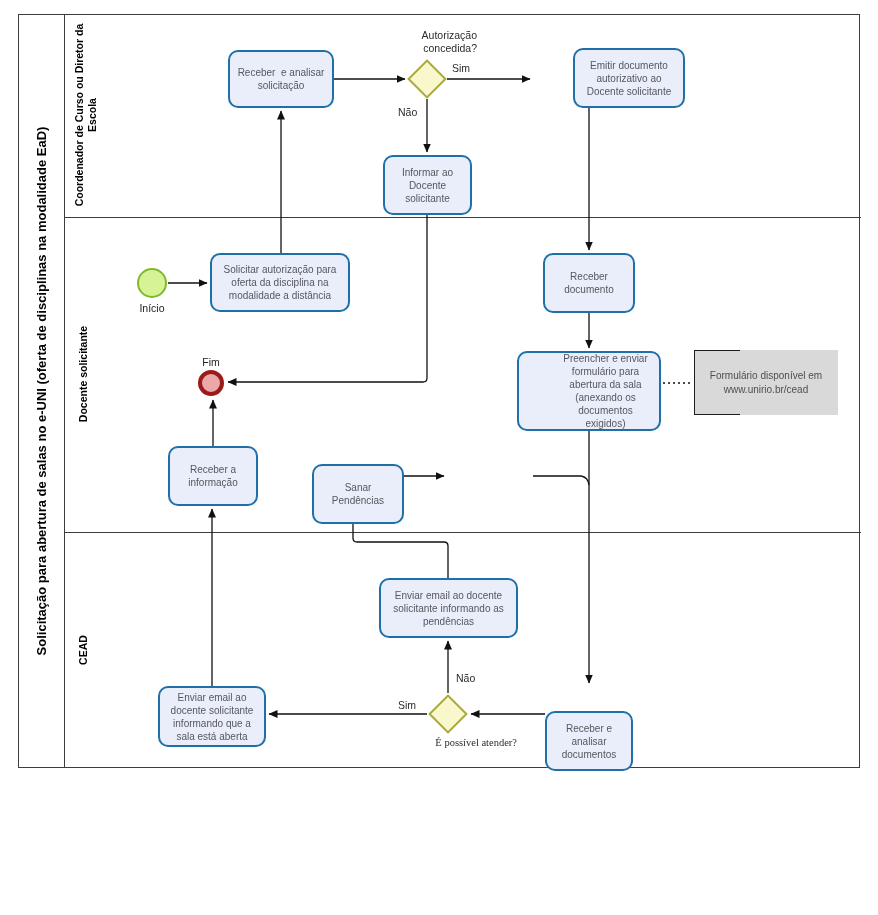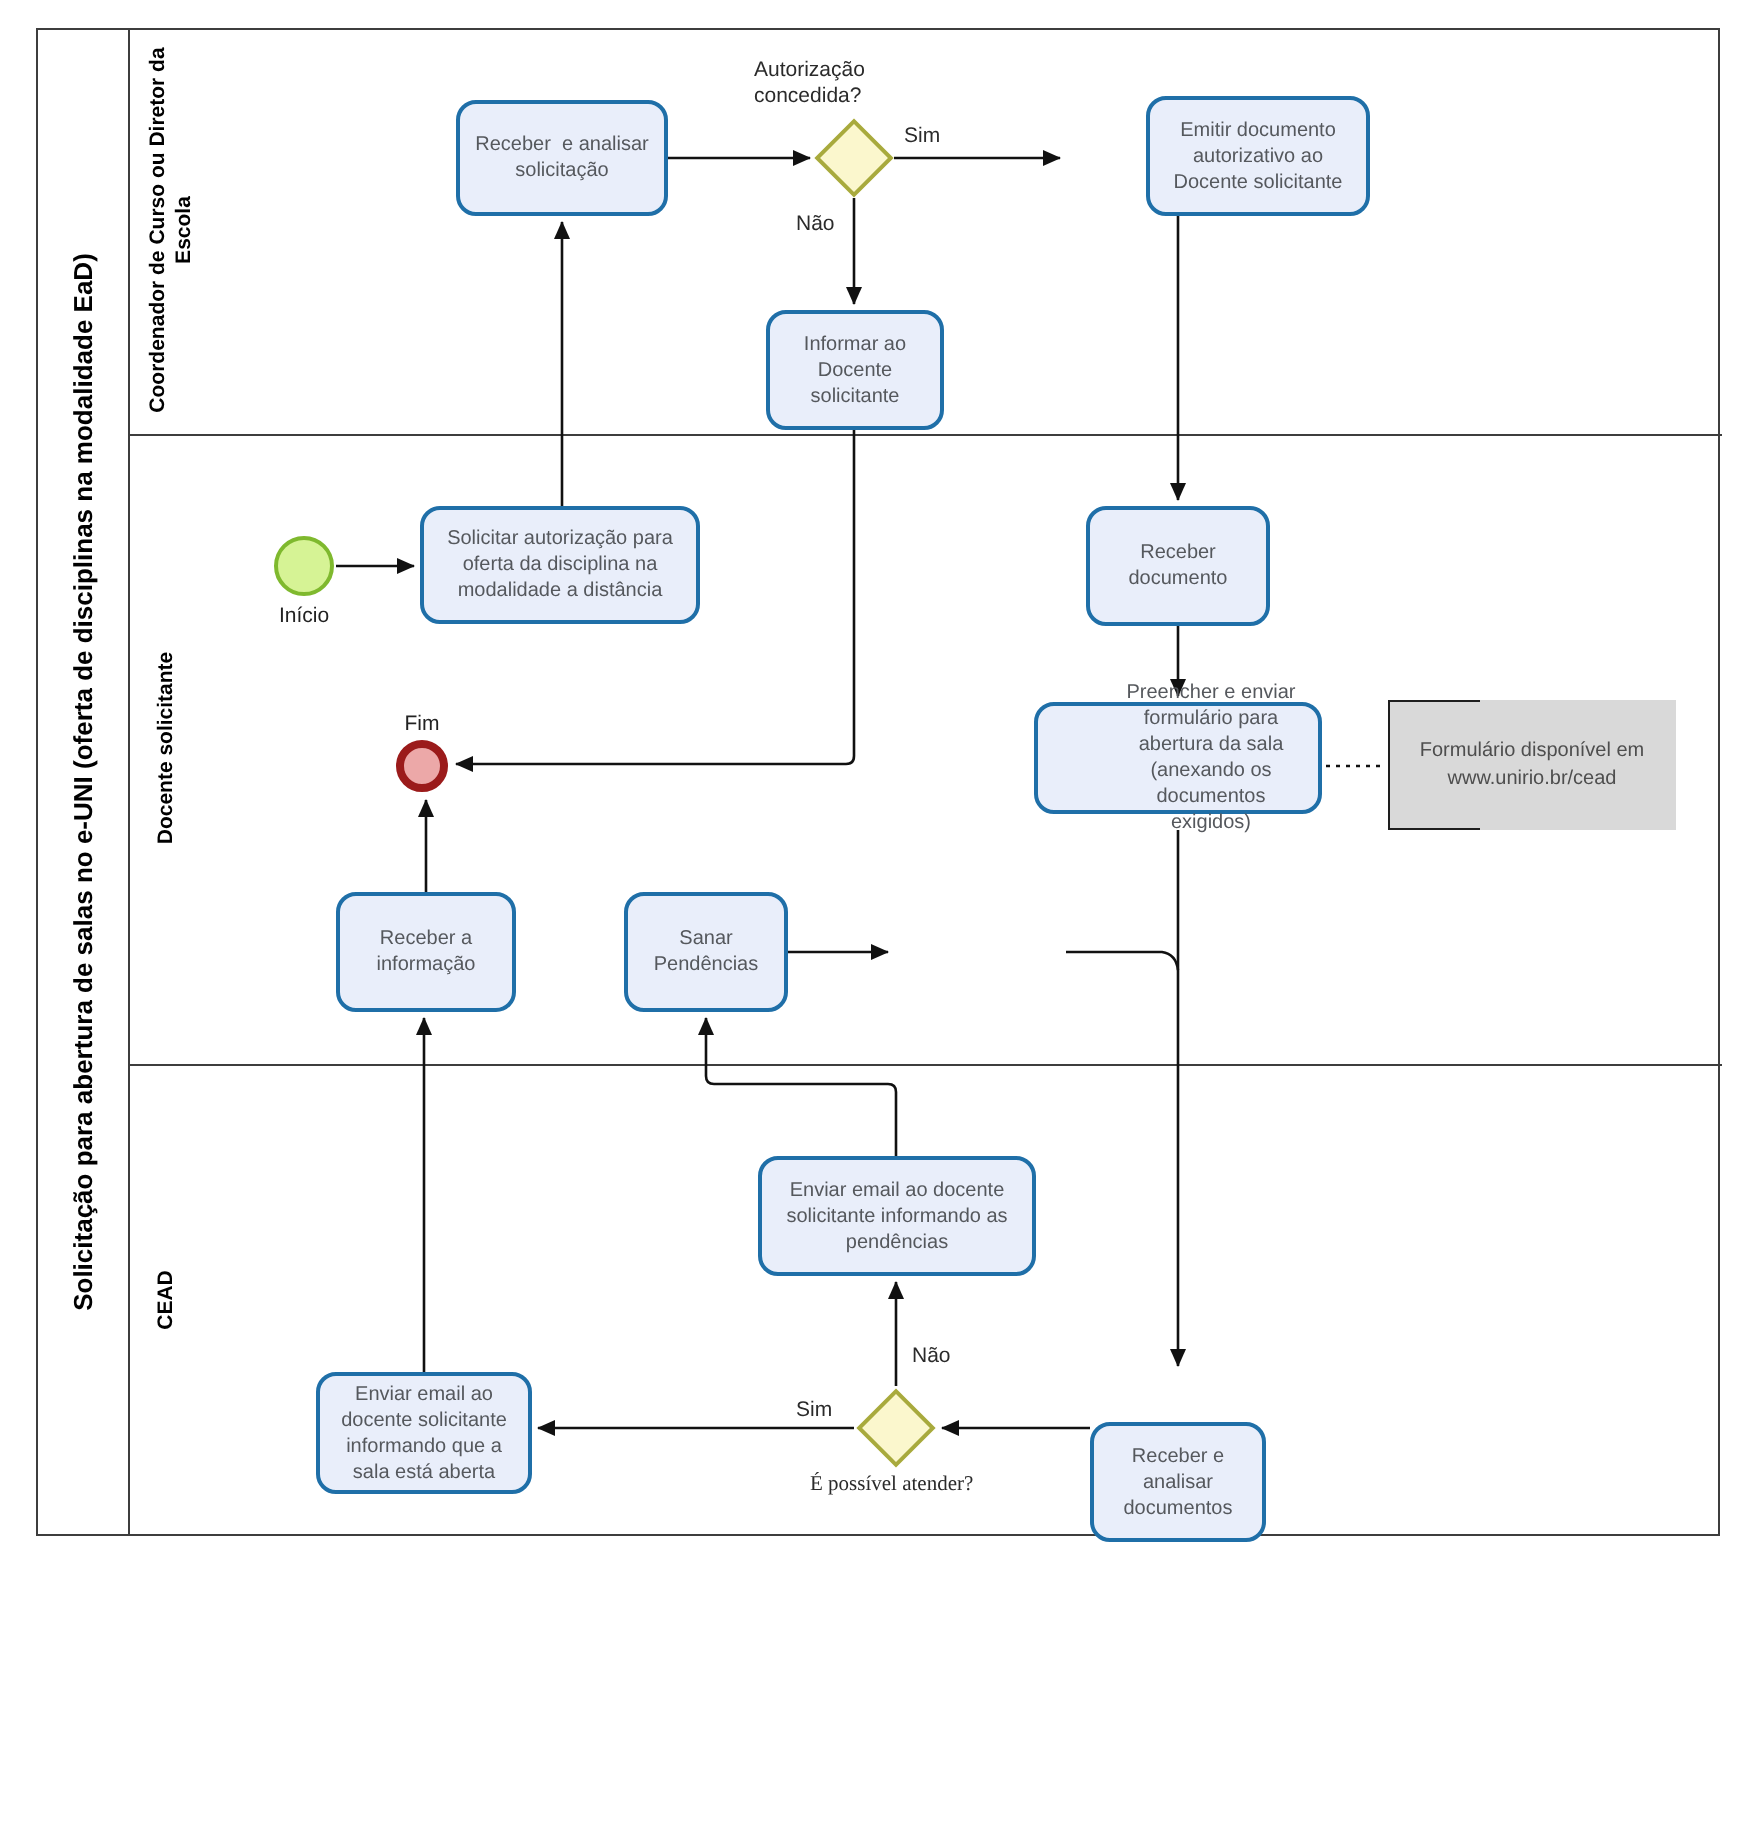--- a/index.html
+++ b/index.html
@@ -23,21 +23,21 @@
         white-space:pre-wrap;}
   .gateway{position:absolute;box-sizing:border-box;width:28px;height:28px;
            background:var(--gateway-fill,#fbf7cd);border:2px solid var(--gateway-border,#a8aa3d);
            transform:rotate(45deg);z-index:2;}
   .event{position:absolute;box-sizing:border-box;border-radius:50%;z-index:2;}
   .event.start{width:30px;height:30px;background:var(--start-fill,#d6f395);
                border:2.5px solid var(--start-border,#7fb92e);}
   .event.end{width:26px;height:26px;background:var(--end-fill,#eca8a8);
              border:4px solid var(--end-border,#9b1b1b);}
   .flow-label{position:absolute;font-size:10.5px;color:#2b2b2b;z-index:3;
-              text-align:left;line-height:1.25;}
+              text-align:right;line-height:1.25;}
   .event-label{position:absolute;font-size:10.5px;color:#222;z-index:3;text-align:center;}
   
   .annotation{position:absolute;left:694px;top:350px;width:144px;height:65px;
               background:var(--annotation-fill,#d9d9d9);display:flex;align-items:center;
               justify-content:center;text-align:center;font-size:10px;color:#4e4e4e;
               line-height:1.35;z-index:2;padding:2px 8px;box-sizing:border-box;}
   .annotation .bracket{position:absolute;left:0;top:0;bottom:0;width:46px;
               border-top:1.5px solid #1e1e1e;border-bottom:1.5px solid #1e1e1e;
               border-left:1.5px solid #1e1e1e;box-sizing:border-box;}
   
@@ -96,29 +96,29 @@
   <div class="flow-label" style="left:377px;top:29px;width:100px;">Autorização concedida?</div>
   <div class="flow-label" style="left:452px;top:62px;width:28px;text-align:left;">Sim</div>
   <div class="flow-label" style="left:398px;top:106px;width:28px;text-align:left;">Não</div>
   <div class="task" style="left:533px;top:48px;width:112px;height:60px;margin-left:40px;">Emitir documento autorizativo ao Docente solicitante</div>
   <div class="task" style="left:383px;top:155px;width:89px;height:60px;">Informar ao Docente solicitante</div>
 
   <div class="event start" style="left:137px;top:268px;"></div>
   <div class="event-label" style="left:122px;top:302px;width:60px;">Início</div>
   <div class="task" style="left:210px;top:253px;width:140px;height:59px;">Solicitar autorização para oferta da disciplina na modalidade a distância</div>
   <div class="task" style="left:543px;top:253px;width:92px;height:60px;">Receber documento</div>
-  <div class="task" style="left:517px;top:351px;width:144px;height:56px;padding-left:38px;">Preencher e enviar formulário para abertura da sala (anexando os documentos exigidos)</div>
+  <div class="task" style="left:517px;top:351px;width:144px;height:80px;padding-left:38px;">Preencher e enviar formulário para abertura da sala (anexando os documentos exigidos)</div>
   <div class="annotation">
     <span class="bracket"></span>
     <span>Formulário disponível em www.unirio.br/cead</span>
   </div>
   <div class="event end" style="left:198px;top:370px;"></div>
   <div class="event-label" style="left:193px;top:356px;width:36px;">Fim</div>
   <div class="task" style="left:168px;top:446px;width:90px;height:60px;">Receber a informação</div>
-  <div class="task" style="left:312px;top:446px;width:82px;height:60px;">Sanar Pendências</div>
+  <div class="task" style="left:312px;top:464px;width:92px;height:60px;">Sanar Pendências</div>
 
   <div class="task" style="left:379px;top:578px;width:139px;height:60px;">Enviar email ao docente solicitante informando as pendências</div>
   <div class="gateway" style="left:434px;top:700px;"></div>
   <div class="flow-label" style="left:456px;top:672px;width:30px;text-align:left;">Não</div>
   <div class="flow-label" style="left:398px;top:699px;width:28px;text-align:left;">Sim</div>
   <div class="flow-label" style="left:405px;top:736px;width:112px;font-family:Liberation Serif, serif;">É possível atender?</div>
   <div class="task" style="left:545px;top:711px;width:88px;height:60px;">Receber e analisar documentos</div>
   <div class="task" style="left:158px;top:686px;width:108px;height:61px;">Enviar email ao docente solicitante informando que a sala está aberta</div>
 
 

